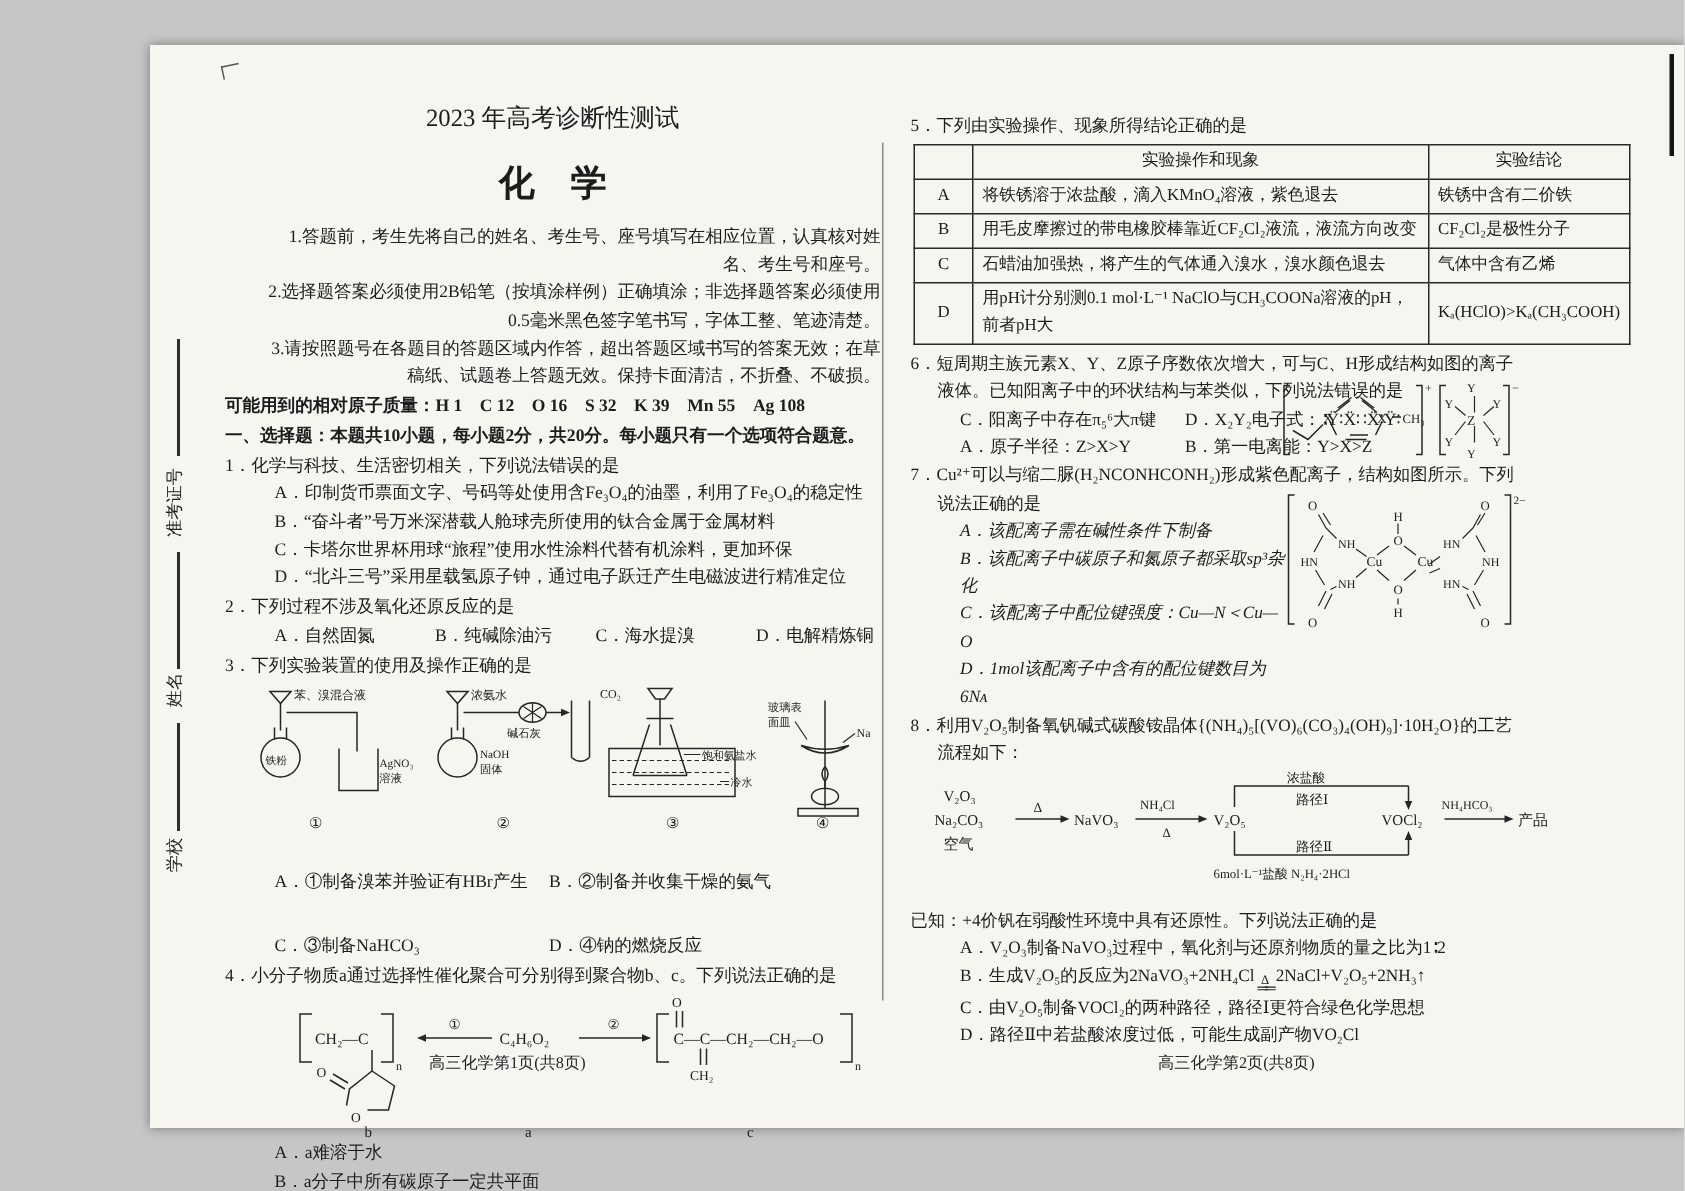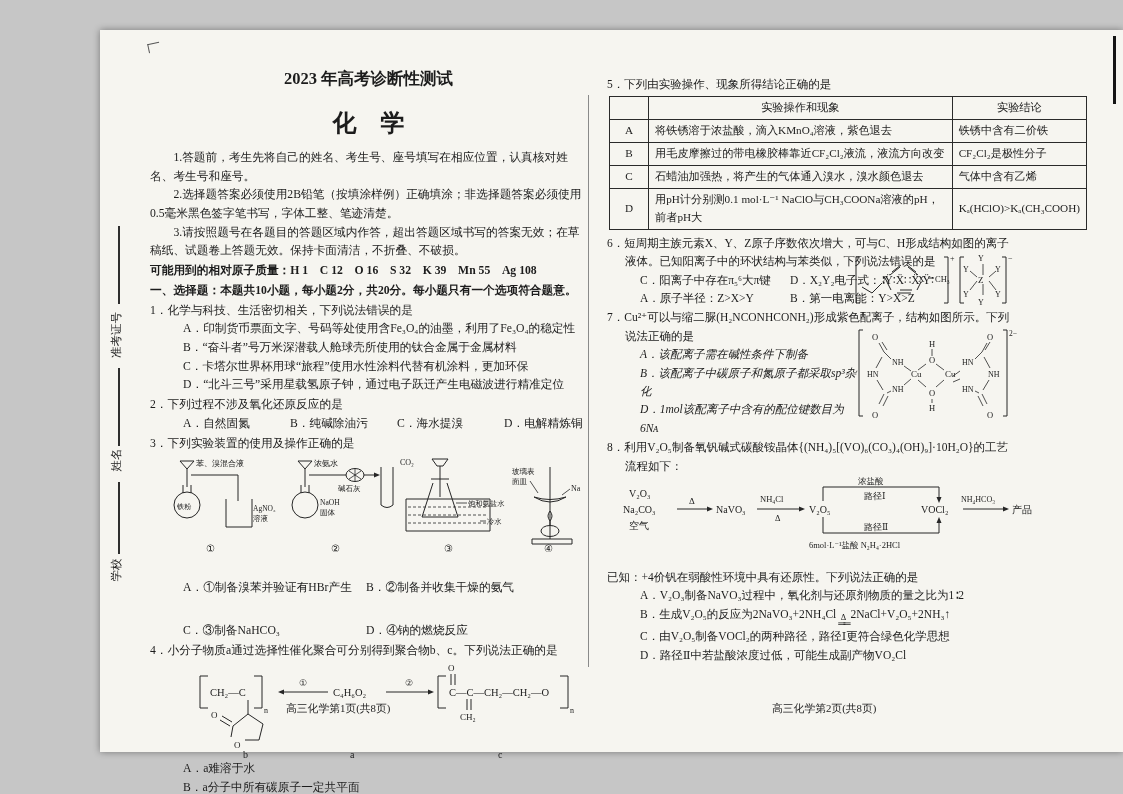--- a/index.html
+++ b/index.html
@@ -20,23 +20,23 @@
   .divider{position:absolute;left:588px;top:95px;width:1px;height:572px;background:#8a8a8a;}
 
   .vline{position:absolute;width:1.5px;background:#2e2e2e;}
   .vlab{position:absolute;width:78px;height:16px;text-align:center;font-size:11.5px;
     transform:rotate(-90deg);transform-origin:center;white-space:nowrap;color:#222;}
 
   .col{position:absolute;font-size:11.7px;line-height:1.6;}
   .col-left{left:150px;top:66px;width:437px;}
   .col-right{left:607px;top:74px;width:404px;font-size:11.5px;}
 
-  .title1{text-align:center;font-weight:bold;font-size:16.5px;margin:0 0 2px 0;}
+  .title1{text-align:center;font-weight:normal;font-size:16.5px;margin:0 0 2px 0;}
   .title2{text-align:center;font-weight:bold;font-size:24px;margin:12px 0 6px 0;}
-  .notice{margin:0;text-indent:2em;}
+  .notice{margin:0;text-indent:2em;text-align:right;}
   .bold-line{font-weight:bold;margin:1px 0;}
   .stem{margin:1px 0 0 0;padding-left:18px;text-indent:-18px;}
   .opt{margin:0;padding-left:33px;}
   .optrow{display:flex;margin:0;padding-left:33px;}
   .optrow span{flex:0 0 auto;}
   .q2row span{width:107px;}
   .q3row span{width:183px;margin-top:24px;}
   .q3row span:last-child{width:auto;}
   .q6row span{width:150px;}
   .figure{display:block;}
@@ -292,20 +292,21 @@
       <text x="108" y="41" font-size="8">HN</text>
       <text x="134" y="53" font-size="8">NH</text>
       <text x="108" y="68" font-size="8">HN</text>
       <text x="133" y="16" font-size="8.5">O</text>
       <text x="133" y="94" font-size="8.5">O</text>
       <path class="thin" d="M106,47 L99,52 M106,55 L99,58 M121,35 L128,28 M128,28 L133,19 M131,26 L136,18 M130,33 L136,44 M135,56 L129,66 M128,70 L133,80 M124,72 L129,82 M125,69 L121,67"></path>
     </svg>
     <div class="q7opts">
       <p class="opt">A．该配离子需在碱性条件下制备</p>
       <p class="opt">B．该配离子中碳原子和氮原子都采取sp³杂化</p>
+      <p class="opt">C．该配离子中配位键强度：Cu—N＜Cu—O</p>
       <p class="opt">D．1mol该配离子中含有的配位键数目为6Nᴀ</p>
     </div>
   </div>
 
   <p class="stem">8．利用V₂O₅制备氧钒碱式碳酸铵晶体{(NH₄)₅[(VO)₆(CO₃)₄(OH)₉]·10H₂O}的工艺流程如下：</p>
   <svg class="figure" width="420" height="92" viewBox="0 0 420 92" style="margin-left:14px;">
     <text x="8" y="22" font-size="10">V₂O₃</text>
     <text x="2" y="38" font-size="10">Na₂CO₃</text>
     <text x="8" y="54" font-size="10">空气</text>
     <path class="ln" d="M56,34 H88"></path>

